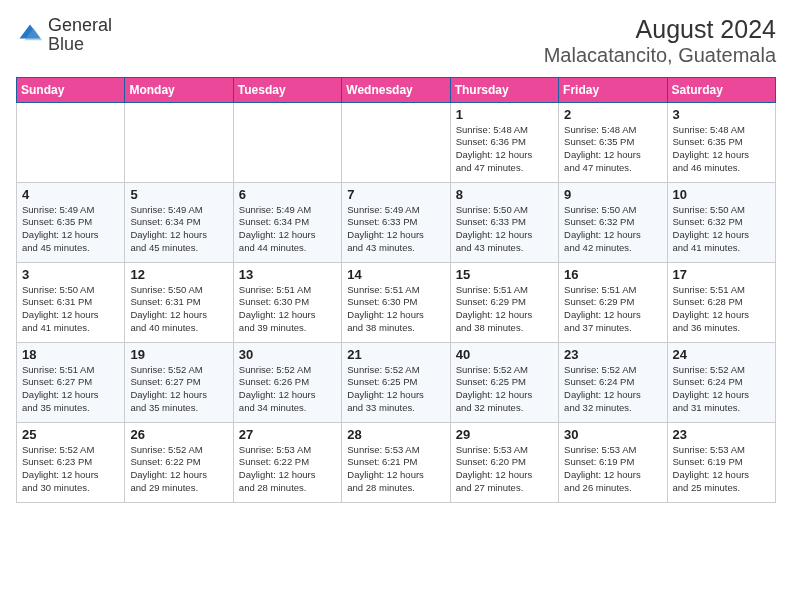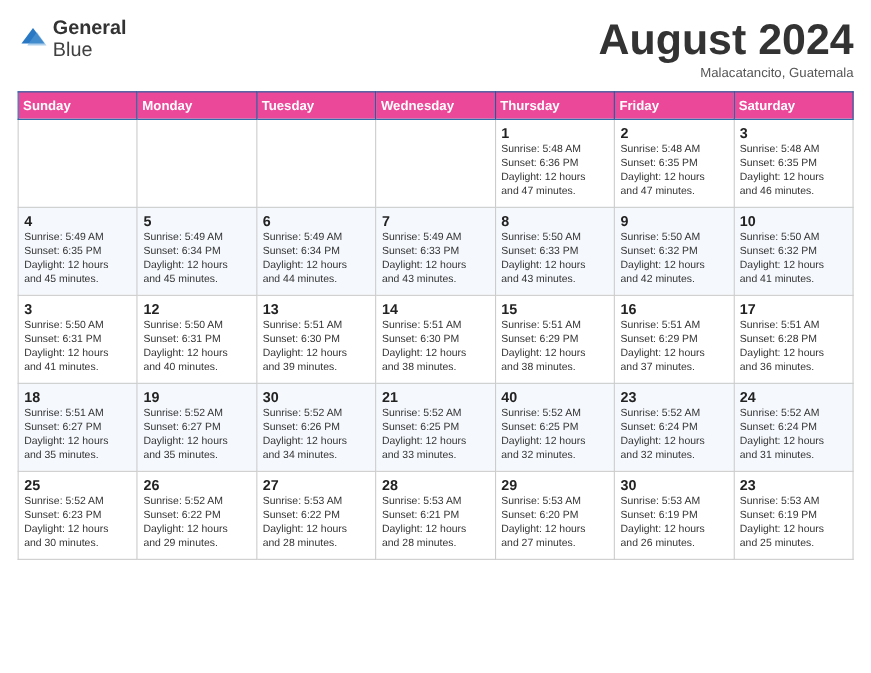--- a/index.html
+++ b/index.html
@@ -16,46 +16,46 @@
       align-items: flex-start;
       margin-bottom: 10px;
     }
     .logo {
       display: flex;
       align-items: center;
       gap: 4px;
     }
     .logo-text-general {
       font-size: 18px;
-      font-weight: bold;
+      font-weight: normal;
       color: #333;
       line-height: 1;
     }
     .logo-text-blue {
       font-size: 18px;
       font-weight: normal;
       color: #404040;
       line-height: 1;
       margin-top: 29px;
     }
     .logo-icon {
       width: 28px;
       height: 28px;
     }
     .title-block {
       text-align: right;
     }
     .month-year {
-      font-size: 39px;
-      font-weight: bold;
+      font-size: 25px;
+      font-weight: normal;
       color: #333;
       line-height: 1.1;
     }
     .location {
-      font-size: 12px;
+      font-size: 20px;
       color: #555;
     }
     .calendar {
       width: 100%;
       border-collapse: collapse;
       border: 1px solid #ccc;
     }
     .calendar th {
       background-color: #ec4899;
       color: #fff;

